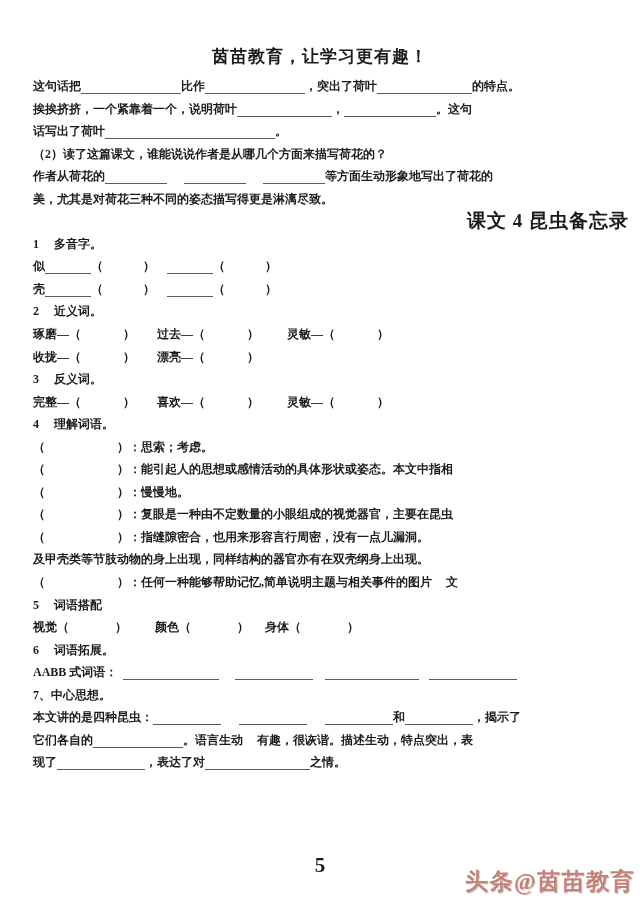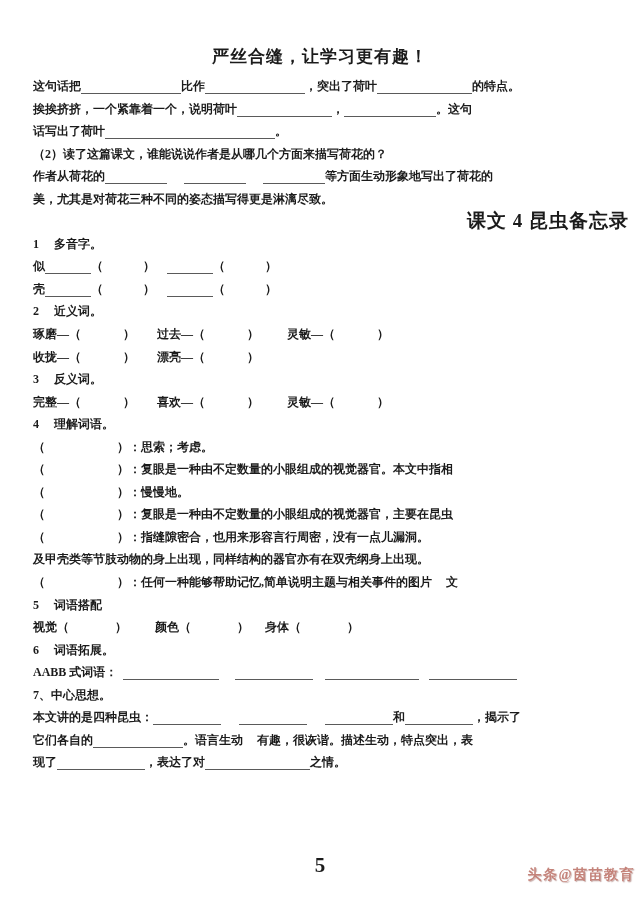--- a/index.html
+++ b/index.html
@@ -21,51 +21,51 @@
     display:inline-block;height:1em;vertical-align:-4px;
     border-bottom:1.6px solid #5a5a5a;
   }
   .gap{display:inline-block;height:1px}
   .page-num{
     position:absolute;top:853px;left:0;width:640px;
     text-align:center;font-size:21px;
   }
   .watermark{
     position:absolute;top:866px;right:5px;
-    font-size:14px;letter-spacing:1.5px;white-space:nowrap;
+    font-size:23px;letter-spacing:1.5px;white-space:nowrap;
     color:#c4837a;
     text-shadow:-1px -1px 0 rgba(255,255,255,.95),
                 -2px -2px 1px rgba(255,255,255,.85),
                  1px 1px 1px rgba(128,66,60,.45);
   }
 </style>
 </head>
 <body style="color: rgb(27, 27, 27); background: rgb(255, 255, 255);">
 
-<div class="header">严丝合缝，让学习更有趣！</div>
+<div class="header">茵苗教育，让学习更有趣！</div>
 
 <div class="doc">
     <div class="line"><span class="t">这句话把</span><span class="blank" style="width: 100px;"></span><span class="t">比作</span><span class="blank" style="width: 100px;"></span><span class="t">，突出了荷叶</span><span class="blank" style="width: 95px;"></span><span class="t">的特点。</span></div>
     <div class="line"><span class="t">挨挨挤挤，一个紧靠着一个，说明荷叶</span><span class="blank" style="width: 95px;"></span><span class="t">，</span><span class="blank" style="width: 92px;"></span><span class="t">。这句</span></div>
     <div class="line"><span class="t">话写出了荷叶</span><span class="blank" style="width: 170px;"></span><span class="t">。</span></div>
     <div class="line"><span class="t">（2）读了这篇课文，谁能说说作者是从哪几个方面来描写荷花的？</span></div>
     <div class="line"><span class="t">作者从荷花的</span><span class="blank" style="width: 62px;"></span><span class="gap" style="width: 17px;"></span><span class="blank" style="width: 62px;"></span><span class="gap" style="width: 17px;"></span><span class="blank" style="width: 62px;"></span><span class="t">等方面生动形象地写出了荷花的</span></div>
     <div class="line"><span class="t">美，尤其是对荷花三种不同的姿态描写得更是淋漓尽致。</span></div>
     <div class="line center title"><span class="t">课文 4 昆虫备忘录</span></div>
     <div class="line"><span class="t">1</span><span class="gap" style="width: 15px;"></span><span class="t">多音字。</span></div>
     <div class="line"><span class="t">似</span><span class="blank" style="width: 46px;"></span><span class="t">（</span><span class="gap" style="width: 40px;"></span><span class="t">）</span><span class="gap" style="width: 12px;"></span><span class="blank" style="width: 46px;"></span><span class="t">（</span><span class="gap" style="width: 40px;"></span><span class="t">）</span></div>
     <div class="line"><span class="t">壳</span><span class="blank" style="width: 46px;"></span><span class="t">（</span><span class="gap" style="width: 40px;"></span><span class="t">）</span><span class="gap" style="width: 12px;"></span><span class="blank" style="width: 46px;"></span><span class="t">（</span><span class="gap" style="width: 40px;"></span><span class="t">）</span></div>
     <div class="line"><span class="t">2</span><span class="gap" style="width: 15px;"></span><span class="t">近义词。</span></div>
     <div class="line"><span class="t">琢磨—（</span><span class="gap" style="width: 42px;"></span><span class="t">）</span><span class="gap" style="width: 22px;"></span><span class="t">过去—（</span><span class="gap" style="width: 42px;"></span><span class="t">）</span><span class="gap" style="width: 28px;"></span><span class="t">灵敏—（</span><span class="gap" style="width: 42px;"></span><span class="t">）</span></div>
     <div class="line"><span class="t">收拢—（</span><span class="gap" style="width: 42px;"></span><span class="t">）</span><span class="gap" style="width: 22px;"></span><span class="t">漂亮—（</span><span class="gap" style="width: 42px;"></span><span class="t">）</span></div>
     <div class="line"><span class="t">3</span><span class="gap" style="width: 15px;"></span><span class="t">反义词。</span></div>
     <div class="line"><span class="t">完整—（</span><span class="gap" style="width: 42px;"></span><span class="t">）</span><span class="gap" style="width: 22px;"></span><span class="t">喜欢—（</span><span class="gap" style="width: 42px;"></span><span class="t">）</span><span class="gap" style="width: 28px;"></span><span class="t">灵敏—（</span><span class="gap" style="width: 42px;"></span><span class="t">）</span></div>
     <div class="line"><span class="t">4</span><span class="gap" style="width: 15px;"></span><span class="t">理解词语。</span></div>
     <div class="line"><span class="t">（</span><span class="gap" style="width: 72px;"></span><span class="t">）：思索；考虑。</span></div>
-    <div class="line"><span class="t">（</span><span class="gap" style="width: 72px;"></span><span class="t">）：复眼是一种由不定数量的小眼组成的视觉器官。本文中指相</span></div>
+    <div class="line"><span class="t">（</span><span class="gap" style="width: 72px;"></span><span class="t">）：能引起人的思想或感情活动的具体形状或姿态。本文中指相</span></div>
     <div class="line"><span class="t">（</span><span class="gap" style="width: 72px;"></span><span class="t">）：慢慢地。</span></div>
     <div class="line"><span class="t">（</span><span class="gap" style="width: 72px;"></span><span class="t">）：复眼是一种由不定数量的小眼组成的视觉器官，主要在昆虫</span></div>
     <div class="line"><span class="t">（</span><span class="gap" style="width: 72px;"></span><span class="t">）：指缝隙密合，也用来形容言行周密，没有一点儿漏洞。</span></div>
     <div class="line"><span class="t">及甲壳类等节肢动物的身上出现，同样结构的器官亦有在双壳纲身上出现。</span></div>
     <div class="line"><span class="t">（</span><span class="gap" style="width: 72px;"></span><span class="t">）：任何一种能够帮助记忆,简单说明主题与相关事件的图片</span><span class="gap" style="width: 14px;"></span><span class="t">文</span></div>
     <div class="line"><span class="t">5</span><span class="gap" style="width: 15px;"></span><span class="t">词语搭配</span></div>
     <div class="line"><span class="t">视觉（</span><span class="gap" style="width: 46px;"></span><span class="t">）</span><span class="gap" style="width: 28px;"></span><span class="t">颜色（</span><span class="gap" style="width: 46px;"></span><span class="t">）</span><span class="gap" style="width: 16px;"></span><span class="t">身体（</span><span class="gap" style="width: 46px;"></span><span class="t">）</span></div>
     <div class="line"><span class="t">6</span><span class="gap" style="width: 15px;"></span><span class="t">词语拓展。</span></div>
     <div class="line"><span class="t">AABB 式词语：</span><span class="gap" style="width: 6px;"></span><span class="blank" style="width: 96px;"></span><span class="gap" style="width: 16px;"></span><span class="blank" style="width: 78px;"></span><span class="gap" style="width: 12px;"></span><span class="blank" style="width: 94px;"></span><span class="gap" style="width: 10px;"></span><span class="blank" style="width: 88px;"></span></div>
     <div class="line"><span class="t">7、中心思想。</span></div>

